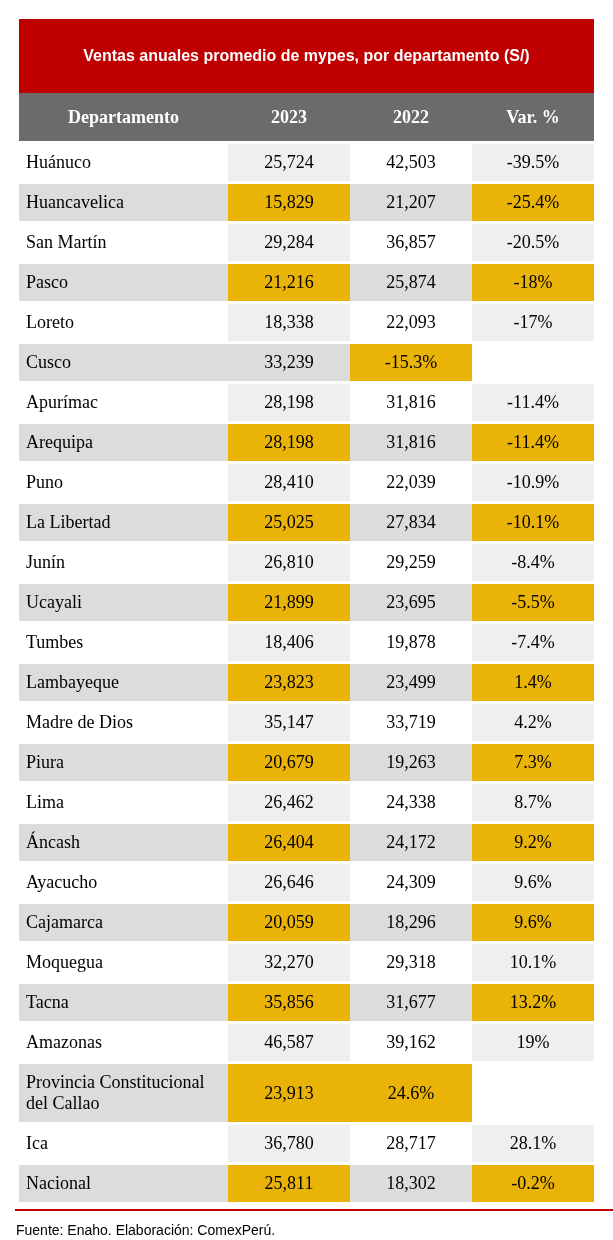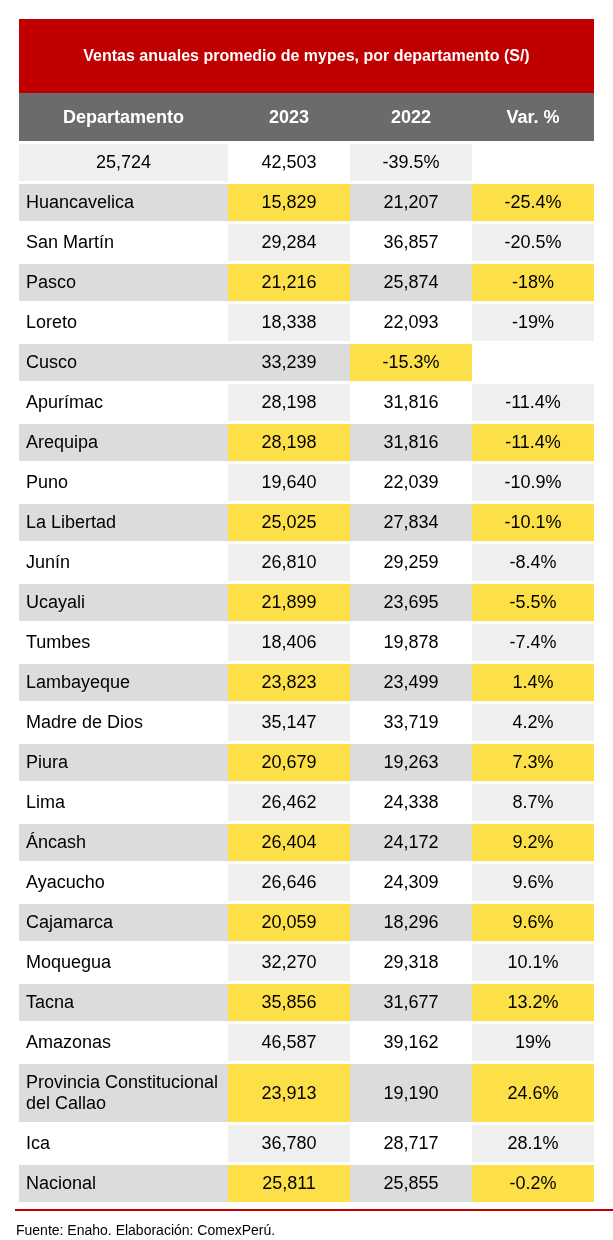--- a/index.html
+++ b/index.html
@@ -29,20 +29,21 @@
     display: flex;
     align-items: center;
     justify-content: center;
     font-size: 16px;
     font-weight: bold;
   }
   .grid-row {
     display: grid;
     grid-template-columns: 209px 122px 122px 122px;
     margin-bottom: 3px;
+    font-family: Liberation Serif, serif;
   }
   .header-row {
     background: #6b6b6b;
     color: #ffffff;
     font-weight: bold;
     font-size: 16px;
     margin-bottom: 3px;
   }
   .header-row .cell {
     min-height: 48px;
@@ -58,21 +59,21 @@
   }
   .row .cell.dept {
     justify-content: flex-start;
     text-align: left;
     padding: 8px 6px 8px 7px;
   }
   
   .row .cell.tint { background: #efefef; }
   
   .row.striped .cell { background: #dcdcdc; }
-  .row.striped .cell.tint { background: #fde047; }
+  .row.striped .cell.tint { background: #eab308; }
   .divider {
     border-top: 2px solid #c00000;
     margin: 7px 0 0 15px;
     width: 598px;
   }
   .footer-note {
     margin: 11px 0 0 16px;
     font-size: 14px;
     color: #000000;
   }
@@ -87,20 +88,21 @@
 
     <div class="grid-row header-row">
       <div class="cell">Departamento</div>
       <div class="cell">2023</div>
       <div class="cell">2022</div>
       <div class="cell">Var. %</div>
     </div>
 
     <div id="rows">
         <div class="grid-row row">
+          <div class="cell dept">Huánuco</div>
           <div class="cell tint">25,724</div>
           <div class="cell">42,503</div>
           <div class="cell tint">-39.5%</div>
         </div>
         <div class="grid-row row striped">
           <div class="cell dept">Huancavelica</div>
           <div class="cell tint">15,829</div>
           <div class="cell">21,207</div>
           <div class="cell tint">-25.4%</div>
         </div>
@@ -113,42 +115,42 @@
         <div class="grid-row row striped">
           <div class="cell dept">Pasco</div>
           <div class="cell tint">21,216</div>
           <div class="cell">25,874</div>
           <div class="cell tint">-18%</div>
         </div>
         <div class="grid-row row">
           <div class="cell dept">Loreto</div>
           <div class="cell tint">18,338</div>
           <div class="cell">22,093</div>
-          <div class="cell tint">-19%</div>
+          <div class="cell tint">-17%</div>
         </div>
         <div class="grid-row row striped">
           <div class="cell dept">Cusco</div>
           <div class="cell">33,239</div>
           <div class="cell tint">-15.3%</div>
         </div>
         <div class="grid-row row">
           <div class="cell dept">Apurímac</div>
           <div class="cell tint">28,198</div>
           <div class="cell">31,816</div>
           <div class="cell tint">-11.4%</div>
         </div>
         <div class="grid-row row striped">
           <div class="cell dept">Arequipa</div>
           <div class="cell tint">28,198</div>
           <div class="cell">31,816</div>
           <div class="cell tint">-11.4%</div>
         </div>
         <div class="grid-row row">
           <div class="cell dept">Puno</div>
-          <div class="cell tint">19,640</div>
+          <div class="cell tint">28,410</div>
           <div class="cell">22,039</div>
           <div class="cell tint">-10.9%</div>
         </div>
         <div class="grid-row row striped">
           <div class="cell dept">La Libertad</div>
           <div class="cell tint">25,025</div>
           <div class="cell">27,834</div>
           <div class="cell tint">-10.1%</div>
         </div>
         <div class="grid-row row">
@@ -225,33 +227,32 @@
         </div>
         <div class="grid-row row">
           <div class="cell dept">Amazonas</div>
           <div class="cell tint">46,587</div>
           <div class="cell">39,162</div>
           <div class="cell tint">19%</div>
         </div>
         <div class="grid-row row striped">
           <div class="cell dept">Provincia Constitucional del Callao</div>
           <div class="cell tint">23,913</div>
-          <div class="cell">19,190</div>
           <div class="cell tint">24.6%</div>
         </div>
         <div class="grid-row row">
           <div class="cell dept">Ica</div>
           <div class="cell tint">36,780</div>
           <div class="cell">28,717</div>
           <div class="cell tint">28.1%</div>
         </div>
         <div class="grid-row row striped">
           <div class="cell dept">Nacional</div>
           <div class="cell tint">25,811</div>
-          <div class="cell">25,855</div>
+          <div class="cell">18,302</div>
           <div class="cell tint">-0.2%</div>
         </div>
       </div>
 
   </div>
 
   <div class="divider"></div>
 
   <div class="footer-note">Fuente: Enaho. Elaboración: ComexPerú.</div>
 </div>

